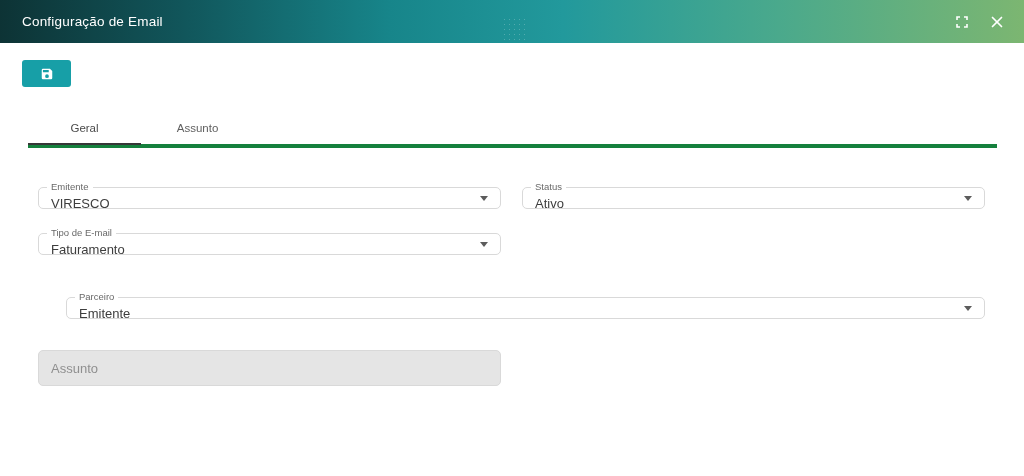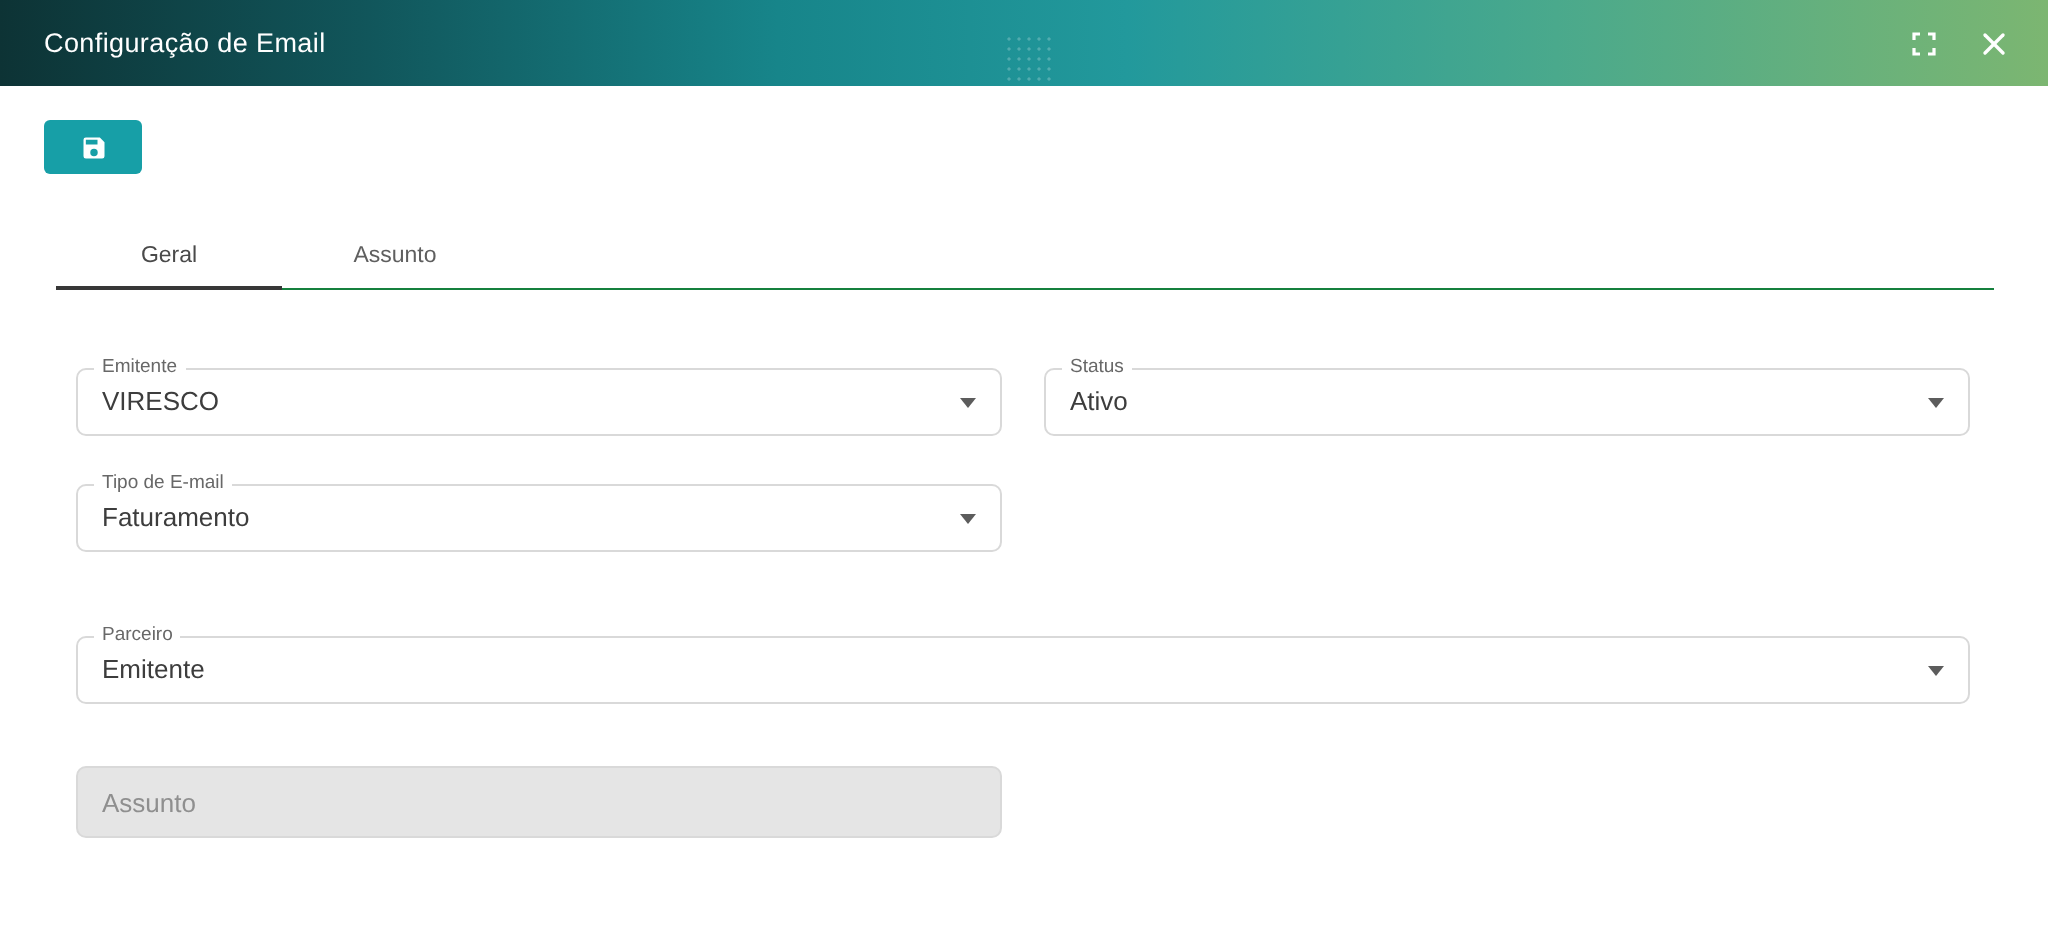--- a/index.html
+++ b/index.html
@@ -64,21 +64,21 @@
     border-radius: 3px;
     display: inline-flex;
     align-items: center;
     justify-content: center;
     cursor: pointer;
   }
 
   
   .tab-bar {
     margin: 24px 27px 0 28px;
-    border-bottom: 1px solid #15803d;
+    border-bottom: 4px solid #15803d;
     display: flex;
     text-align: center;
   }
   .tab {
     width: 113px;
     height: 33px;
     display: flex;
     align-items: center;
     justify-content: center;
     font-size: 11.5px;
@@ -93,28 +93,28 @@
     position: absolute;
     left: 0; right: 0; bottom: -1px;
     height: 2px;
     background: #373737;
   }
 
   
   .form-area { padding: 39px 39px 0 38px; }
   .row { display: grid; grid-template-columns: 1fr 1fr; gap: 21px; }
   .row + .row { margin-top: 24px; }
-  .row-parceiro { margin-top: 42px; }
+  .row-parceiro { margin-top: 42px; margin-left: 28px; }
   .row-assunto { margin-top: 31px; width: calc(50% - 10.5px); }
 
   .field {
     position: relative;
     border: 1px solid #d9d9d9;
     border-radius: 5px;
-    height: 34px;
+    height: 22px;
     background: #ffffff;
     cursor: pointer;
   }
   .flabel {
     position: absolute;
     top: -7px; left: 8px;
     background: #ffffff;
     padding: 0 4px;
     font-size: 9.5px;
     color: #686868;

